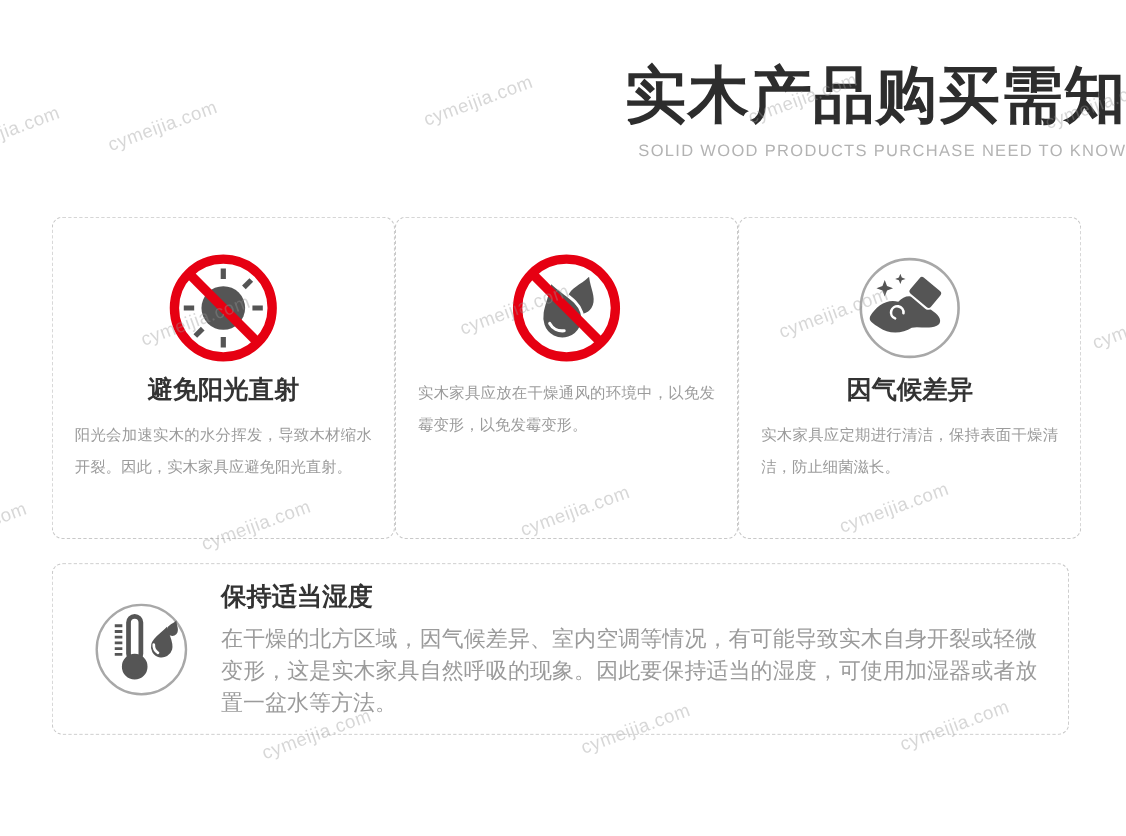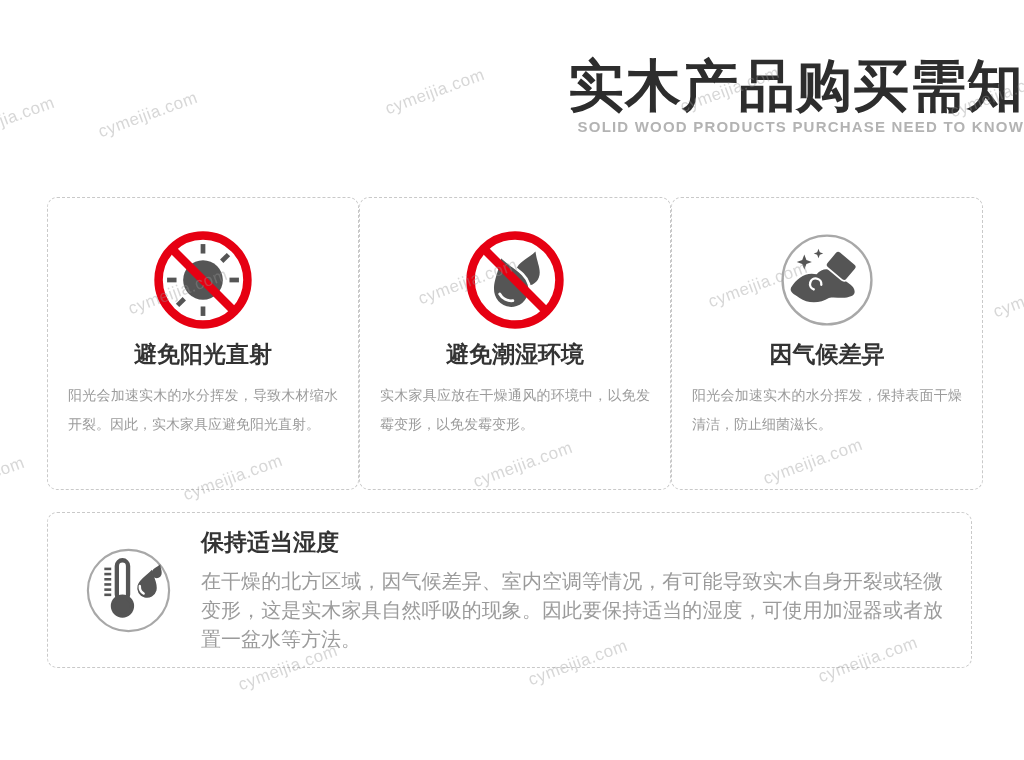--- a/index.html
+++ b/index.html
@@ -16,23 +16,23 @@
   .header{position:absolute;top:54px;left:0;right:0;text-align:right;}
   .main-title{
     margin:0;
     font-size:56px;
     font-weight:700;
     color:#2d2d2d;
     letter-spacing:1px;
     line-height:1.15;
   }
   .sub-title{
-    margin-top:0;
+    margin-top:11px;
     font-size:15px;
-    font-weight:700;
+    font-weight:400;
     color:#b3b3b3;
     letter-spacing:1.2px;
   }
 
   
   .cards-row{
     position:absolute;left:47px;right:41px;top:197px;height:293px;
     display:flex;
   }
   .card{
@@ -139,37 +139,36 @@
     <div class="card">
       <div class="card-icon">
         <svg viewBox="0 0 110 110" aria-hidden="true">
           <path d="M0,-30 C7,-16 17,-9 17,3 A17,17 0 1 1 -17,3 C-17,-9 -7,-16 0,-30 Z" transform="translate(69,46) rotate(20) scale(0.75)" fill="#555555"></path>
           <path d="M0,-30 C7,-16 17,-9 17,3 A17,17 0 1 1 -17,3 C-17,-9 -7,-16 0,-30 Z" transform="translate(50,62) rotate(-18) scale(1.15)" fill="#555555" stroke="#ffffff" stroke-width="2.5"></path>
           <path d="M-13,4 A14,14 0 0 0 -2,15" transform="translate(50,62) rotate(-18)" stroke="#ffffff" stroke-width="3" fill="none" stroke-linecap="round"></path>
           <line x1="22" y1="22" x2="88" y2="88" stroke="#e60012" stroke-width="9"></line>
           <circle cx="55" cy="55" r="47" fill="none" stroke="#e60012" stroke-width="9"></circle>
         </svg>
       </div>
-      <div class="card-title">避免潮湿环境</div>
       <div class="card-text">实木家具应放在干燥通风的环境中，以免发霉变形，以免发霉变形。</div>
     </div>
 
     <div class="card">
       <div class="card-icon">
         <svg viewBox="0 0 110 110" aria-hidden="true">
           <circle cx="55" cy="55" r="47" fill="#ffffff" stroke="#a8a8a8" stroke-width="2.5"></circle>
           <path d="M31,28 L33.2,33.8 L39,36 L33.2,38.2 L31,44 L28.8,38.2 L23,36 L28.8,33.8 Z" fill="#555555"></path>
           <path d="M46,22 L47.4,25.6 L51,27 L47.4,28.4 L46,32 L44.6,28.4 L41,27 L44.6,25.6 Z" fill="#555555"></path>
           <path d="M17,63 C23,53 33,46 44,49 C50,42 58,42 64,48 L80,60 C85,64 86,70 81,72 C72,76 64,72 57,74 C48,80 34,80 26,74 C20,70 15,68 17,63 Z" fill="#555555"></path>
           <rect x="-14" y="-11" width="28" height="22" rx="4" transform="translate(70,40) rotate(40)" fill="#555555" stroke="#ffffff" stroke-width="2"></rect>
           <path d="M49,60 a6,6 0 1 0 -8,5" stroke="#ffffff" stroke-width="2.5" fill="none" stroke-linecap="round"></path>
         </svg>
       </div>
       <div class="card-title">因气候差异</div>
-      <div class="card-text">阳光会加速实木的水分挥发，保持表面干燥清洁，防止细菌滋长。</div>
+      <div class="card-text">实木家具应定期进行清洁，保持表面干燥清洁，防止细菌滋长。</div>
     </div>
 
   </div>
 
   <div class="bottom-card">
     <div class="bc-icon">
       <svg viewBox="0 0 110 110" aria-hidden="true">
         <circle cx="55" cy="55" r="47" fill="#ffffff" stroke="#a8a8a8" stroke-width="2.5"></circle>
         <g stroke="#555555" stroke-width="3">
           <line x1="27" y1="30" x2="35" y2="30"></line>

